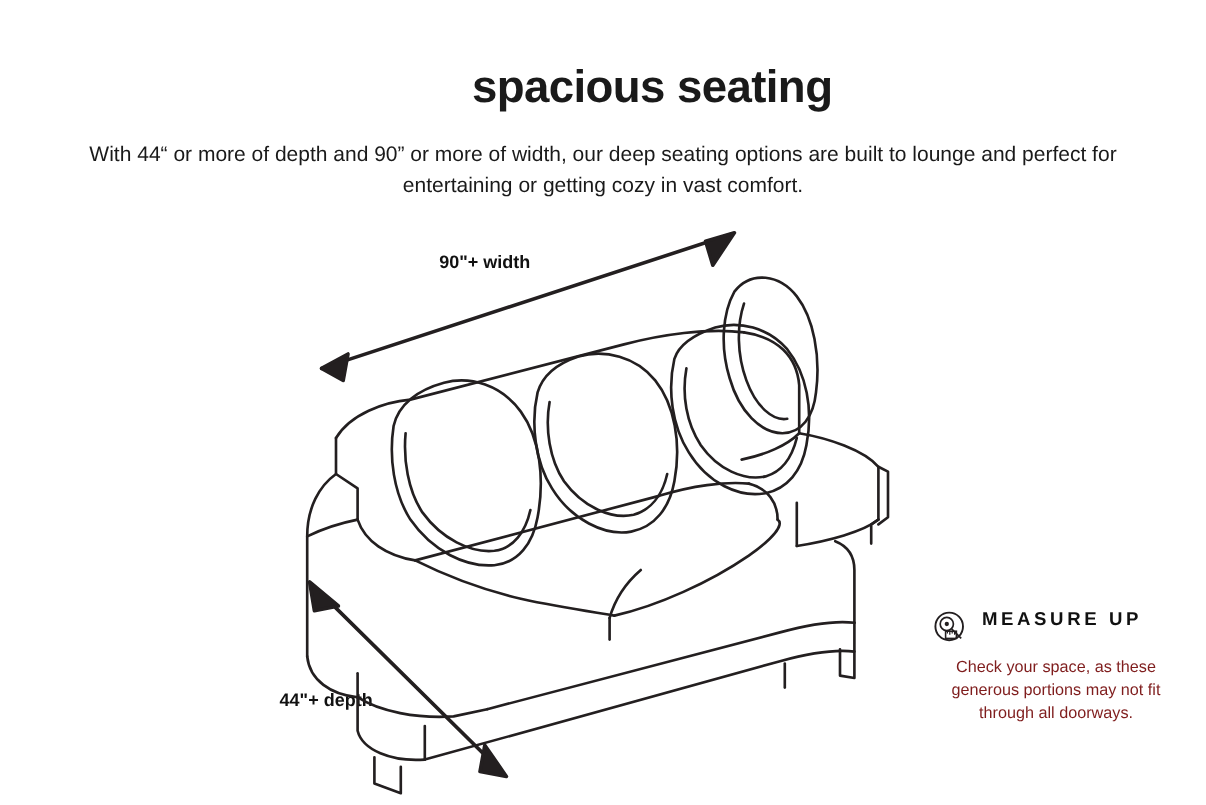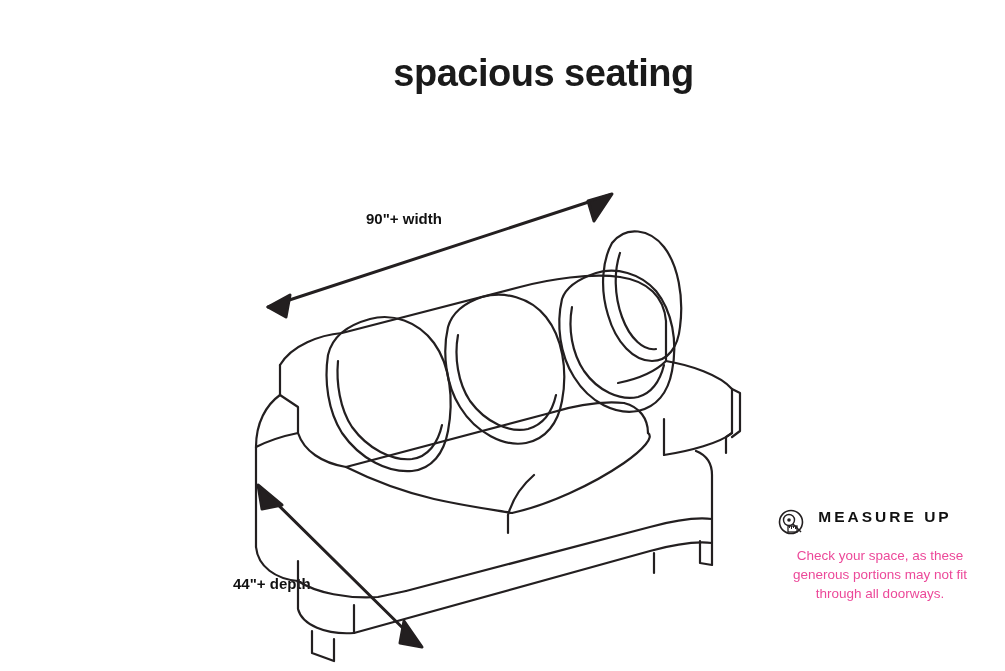--- a/index.html
+++ b/index.html
@@ -82,31 +82,32 @@
   }
   .measure-title {
     font-size: 15.5px;
     font-weight: bold;
     letter-spacing: 3px;
     color: #111;
   }
   .measure-note {
     font-size: 13.5px;
     line-height: 19px;
-    color: #ec4899;
+    color: #7f1d1d;
     margin-left: 32px;
   }
   svg { display: block; }
 </style>
 </head>
 <body>
 
 <div class="page">
 
   <div class="title">spacious seating</div>
+  <div class="subtitle">With 44“ or more of depth and 90” or more of width, our deep seating options are built to lounge and perfect for entertaining or getting cozy in vast comfort.</div>
 
   <div class="label-width">90"+ width</div>
   <div class="label-depth">44"+ depth</div>
 
   <svg class="diagram" width="580" height="490" viewBox="0 0 580 490">
     <g fill="none" stroke="#231f20" stroke-width="2.2" stroke-linejoin="round" stroke-linecap="round">
 
       <g stroke-width="3">
         <line x1="48" y1="132" x2="390" y2="20"></line>
         <polygon points="48,132 70,120 66,142" fill="#231f20" stroke="#231f20"></polygon>

